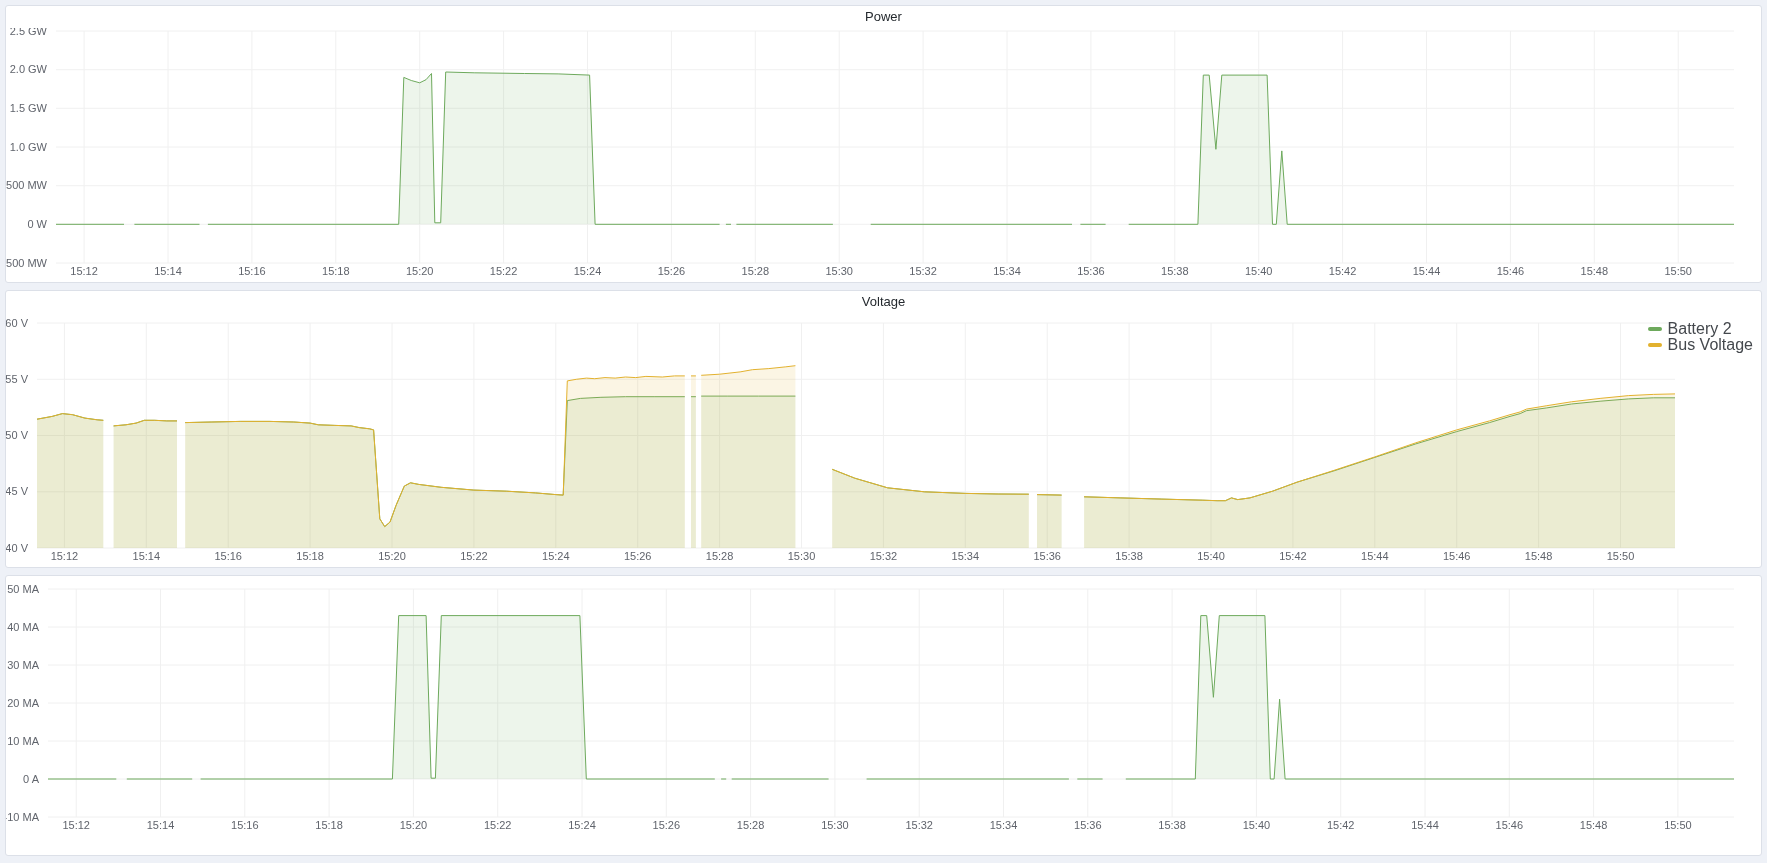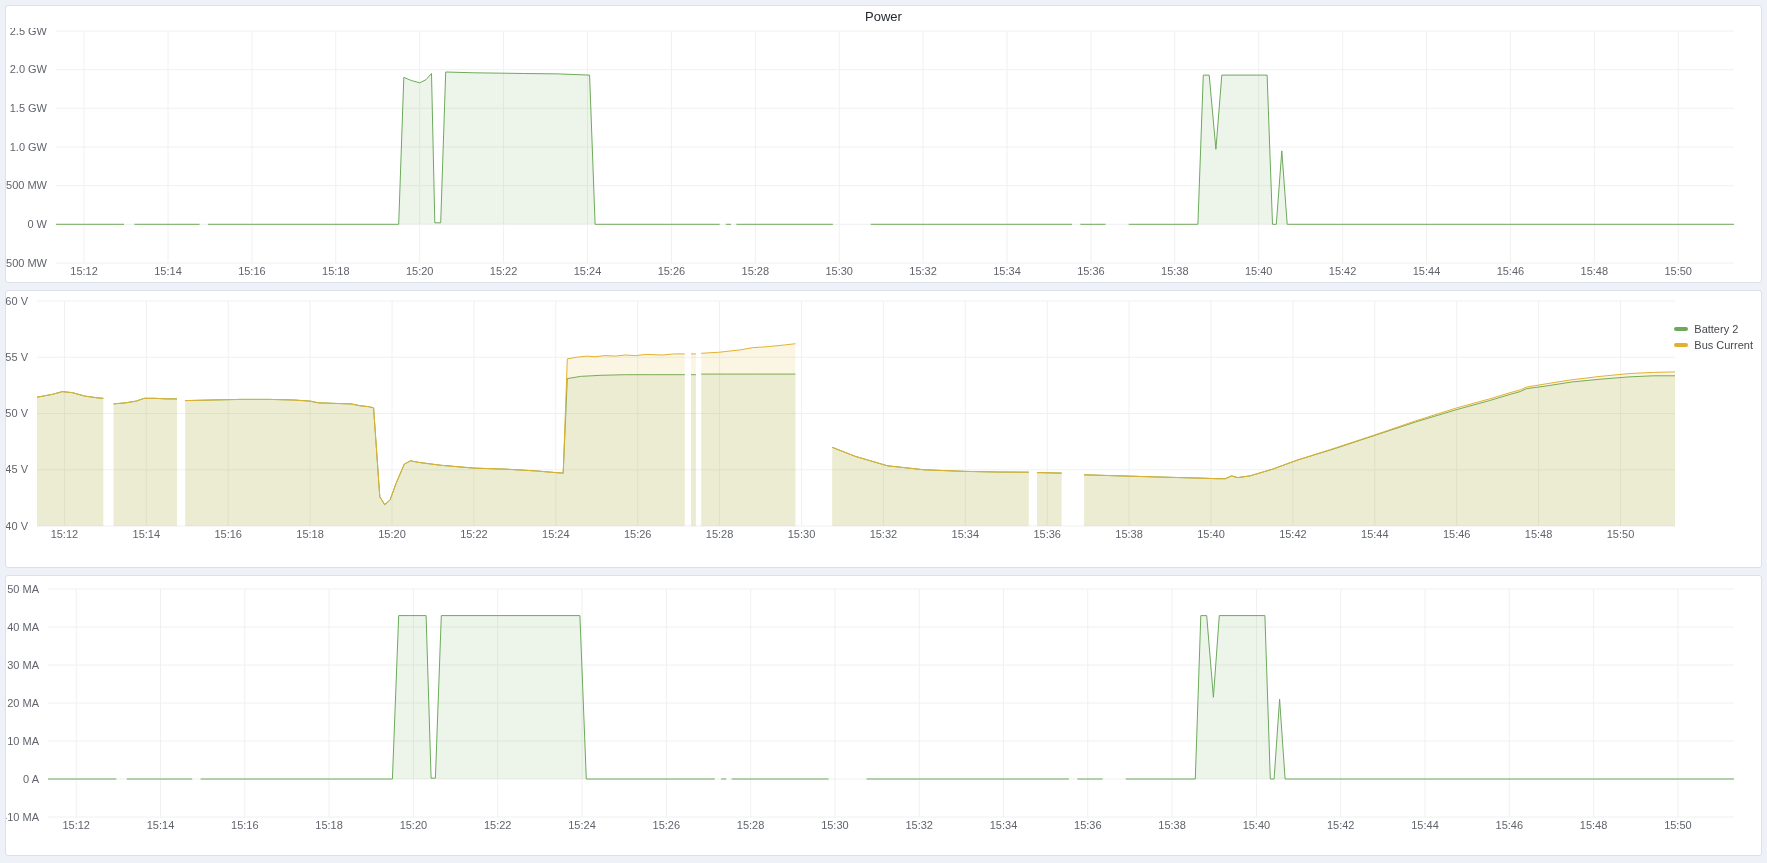--- a/index.html
+++ b/index.html
@@ -11,21 +11,21 @@
   .panel-title{margin:0;font-size:13px;font-weight:500;color:#24292e;line-height:22px;}
   .chart{width:1755px;}
   svg{display:block;}
   .grid{stroke:#f0f0f0;stroke-width:1;}
   .tick{font-family:"Liberation Sans",sans-serif;font-size:11px;fill:#60646c;}
   .xt{text-anchor:middle;}
   .yt{text-anchor:end;}
   .legend{position:absolute;top:30px;right:8px;z-index:2;}
   .legend-item{display:flex;align-items:center;height:16px;cursor:pointer;}
   .legend-item .dash{width:14px;height:4px;border-radius:2px;margin-right:6px;flex:none;}
-  .legend-item .lab{font-size:11px;color:#44484d;white-space:nowrap;}
+  .legend-item .lab{font-size:16px;color:#44484d;white-space:nowrap;}
 </style>
 </head>
 <body>
 
 <div class="dashboard">
 
   <section class="panel">
     <header class="panel-header">
       <h2 class="panel-title">Power</h2>
     </header>
@@ -99,28 +99,31 @@
           <path d="M864.7,196.3L1066.0,196.3" fill="none" stroke="#6da95c" stroke-width="1"></path>
           <path d="M1074.4,196.3L1099.6,196.3L1099.6,196.3L1074.4,196.3Z" fill="#6da95c" fill-opacity="0.12" stroke="none"></path>
           <path d="M1074.4,196.3L1099.6,196.3" fill="none" stroke="#6da95c" stroke-width="1"></path>
           <path d="M1122.7,196.3L1191.9,196.3L1197.3,47.1L1203.2,47.1L1209.9,121.3L1215.8,47.1L1261.1,47.1L1266.5,196.3L1270.3,196.3L1275.8,122.9L1281.2,196.3L1728.0,196.3L1728.0,196.3L1122.7,196.3Z" fill="#6da95c" fill-opacity="0.12" stroke="none"></path>
           <path d="M1122.7,196.3L1191.9,196.3L1197.3,47.1L1203.2,47.1L1209.9,121.3L1215.8,47.1L1261.1,47.1L1266.5,196.3L1270.3,196.3L1275.8,122.9L1281.2,196.3L1728.0,196.3" fill="none" stroke="#6da95c" stroke-width="1"></path>
         </svg>
     </div>
   </section>
 
   <section class="panel">
+    <header class="panel-header">
+      <h2 class="panel-title">Voltage</h2>
+    </header>
     <div class="legend">
       <div class="legend-item">
         <span class="dash" style="background: rgb(109, 169, 92);"></span>
         <span class="lab">Battery 2</span>
       </div>
       <div class="legend-item">
         <span class="dash" style="background: rgb(226, 177, 46);"></span>
-        <span class="lab">Bus Current</span>
+        <span class="lab">Bus Voltage</span>
       </div>
     </div>
     <div class="chart">
       <svg id="chart-1" width="1755" height="253" viewBox="0 0 1755 253">
           <line class="grid" x1="58.4" y1="10" x2="58.4" y2="235"></line>
           <text class="tick xt" x="58.4" y="247">15:12</text>
           <line class="grid" x1="140.3" y1="10" x2="140.3" y2="235"></line>
           <text class="tick xt" x="140.3" y="247">15:14</text>
           <line class="grid" x1="222.2" y1="10" x2="222.2" y2="235"></line>
           <text class="tick xt" x="222.2" y="247">15:16</text>

